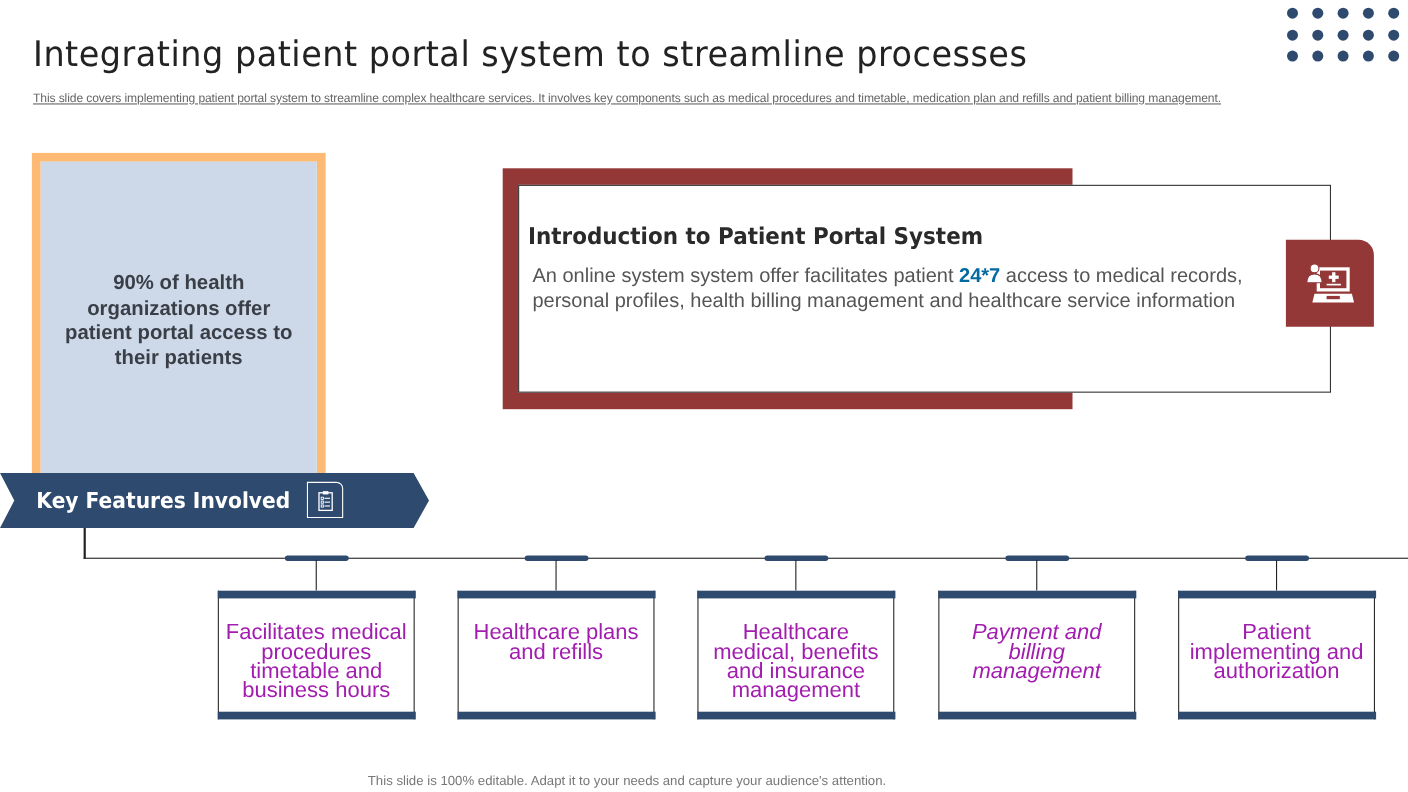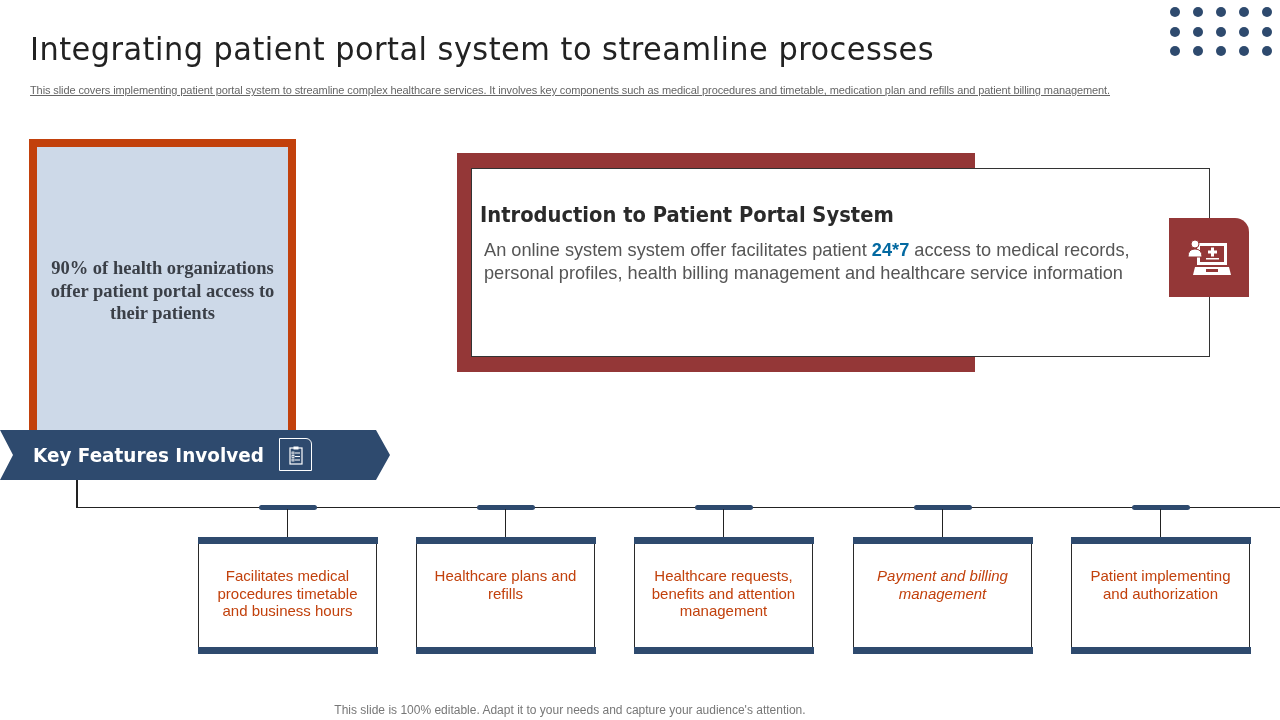--- a/index.html
+++ b/index.html
@@ -30,21 +30,21 @@
       left: 1170px; top: 7px; width: 108px; height: 48px;
       display: grid; grid-template-columns: repeat(5, 11px);
       grid-template-rows: repeat(3, 11px);
       column-gap: 12px; row-gap: 8.5px;
     }
     .dot { width: 10px; height: 10px; border-radius: 50%; background: #2e4a6e; }
 
     
     .stat-outer {
       left: 29px; top: 139px; width: 267px; height: 332px;
-      background: #c2410c; box-sizing: border-box; font-family: Liberation Serif, serif;
+      background: #fdba74; box-sizing: border-box;
     }
     .stat-white {
       position: absolute; left: 8px; top: 8px; right: 8px; bottom: 8px;
       background: #ffffff;
     }
     .stat-inner {
       position: absolute; left: 8px; top: 8px; right: 8px; bottom: 8px;
       background: #cdd9e8;
       display: flex; align-items: center; justify-content: center;
       text-align: center;
@@ -107,21 +107,21 @@
       background: #ffffff;
     }
     .feature::before, .feature::after {
       content: ""; position: absolute; left: -1.5px; right: -1.5px; height: 7px;
       background: #2e4a6e;
     }
     .feature::before { top: 0; }
     .feature::after { bottom: 0; }
     .feature-text {
       position: absolute; left: 4px; right: 4px; top: 30px;
-      text-align: center; font-size: 15px; line-height: 17.5px; color: #c2410c;
+      text-align: center; font-size: 20px; line-height: 17.5px; color: #a21caf;
     }
 
     .footer {
       left: 0; width: 1140px; top: 703px; text-align: center;
       font-size: 12px; color: #777777;
     }
   </style>
 </head>
 <body>
 
@@ -202,21 +202,21 @@
       <div class="feature-text">Facilitates medical procedures timetable and business hours</div>
     </div>
     <div class="abs tab" style="left: 476.5px; top: 505px;"></div>
     <div class="abs line" style="left: 504.75px; top: 509px; width: 1.5px; height: 28px;"></div>
     <div class="abs feature" style="left: 416px; top: 537px;">
       <div class="feature-text">Healthcare plans and refills</div>
     </div>
     <div class="abs tab" style="left: 694.5px; top: 505px;"></div>
     <div class="abs line" style="left: 722.75px; top: 509px; width: 1.5px; height: 28px;"></div>
     <div class="abs feature" style="left: 634px; top: 537px;">
-      <div class="feature-text">Healthcare requests, benefits and attention management</div>
+      <div class="feature-text">Healthcare medical, benefits and insurance management</div>
     </div>
     <div class="abs tab" style="left: 913.5px; top: 505px;"></div>
     <div class="abs line" style="left: 941.75px; top: 509px; width: 1.5px; height: 28px;"></div>
     <div class="abs feature" style="left: 853px; top: 537px; font-style: italic;">
       <div class="feature-text">Payment and billing management</div>
     </div>
     <div class="abs tab" style="left: 1131.5px; top: 505px;"></div>
     <div class="abs line" style="left: 1159.75px; top: 509px; width: 1.5px; height: 28px;"></div>
     <div class="abs feature" style="left: 1071px; top: 537px;">
       <div class="feature-text">Patient implementing and authorization</div>

